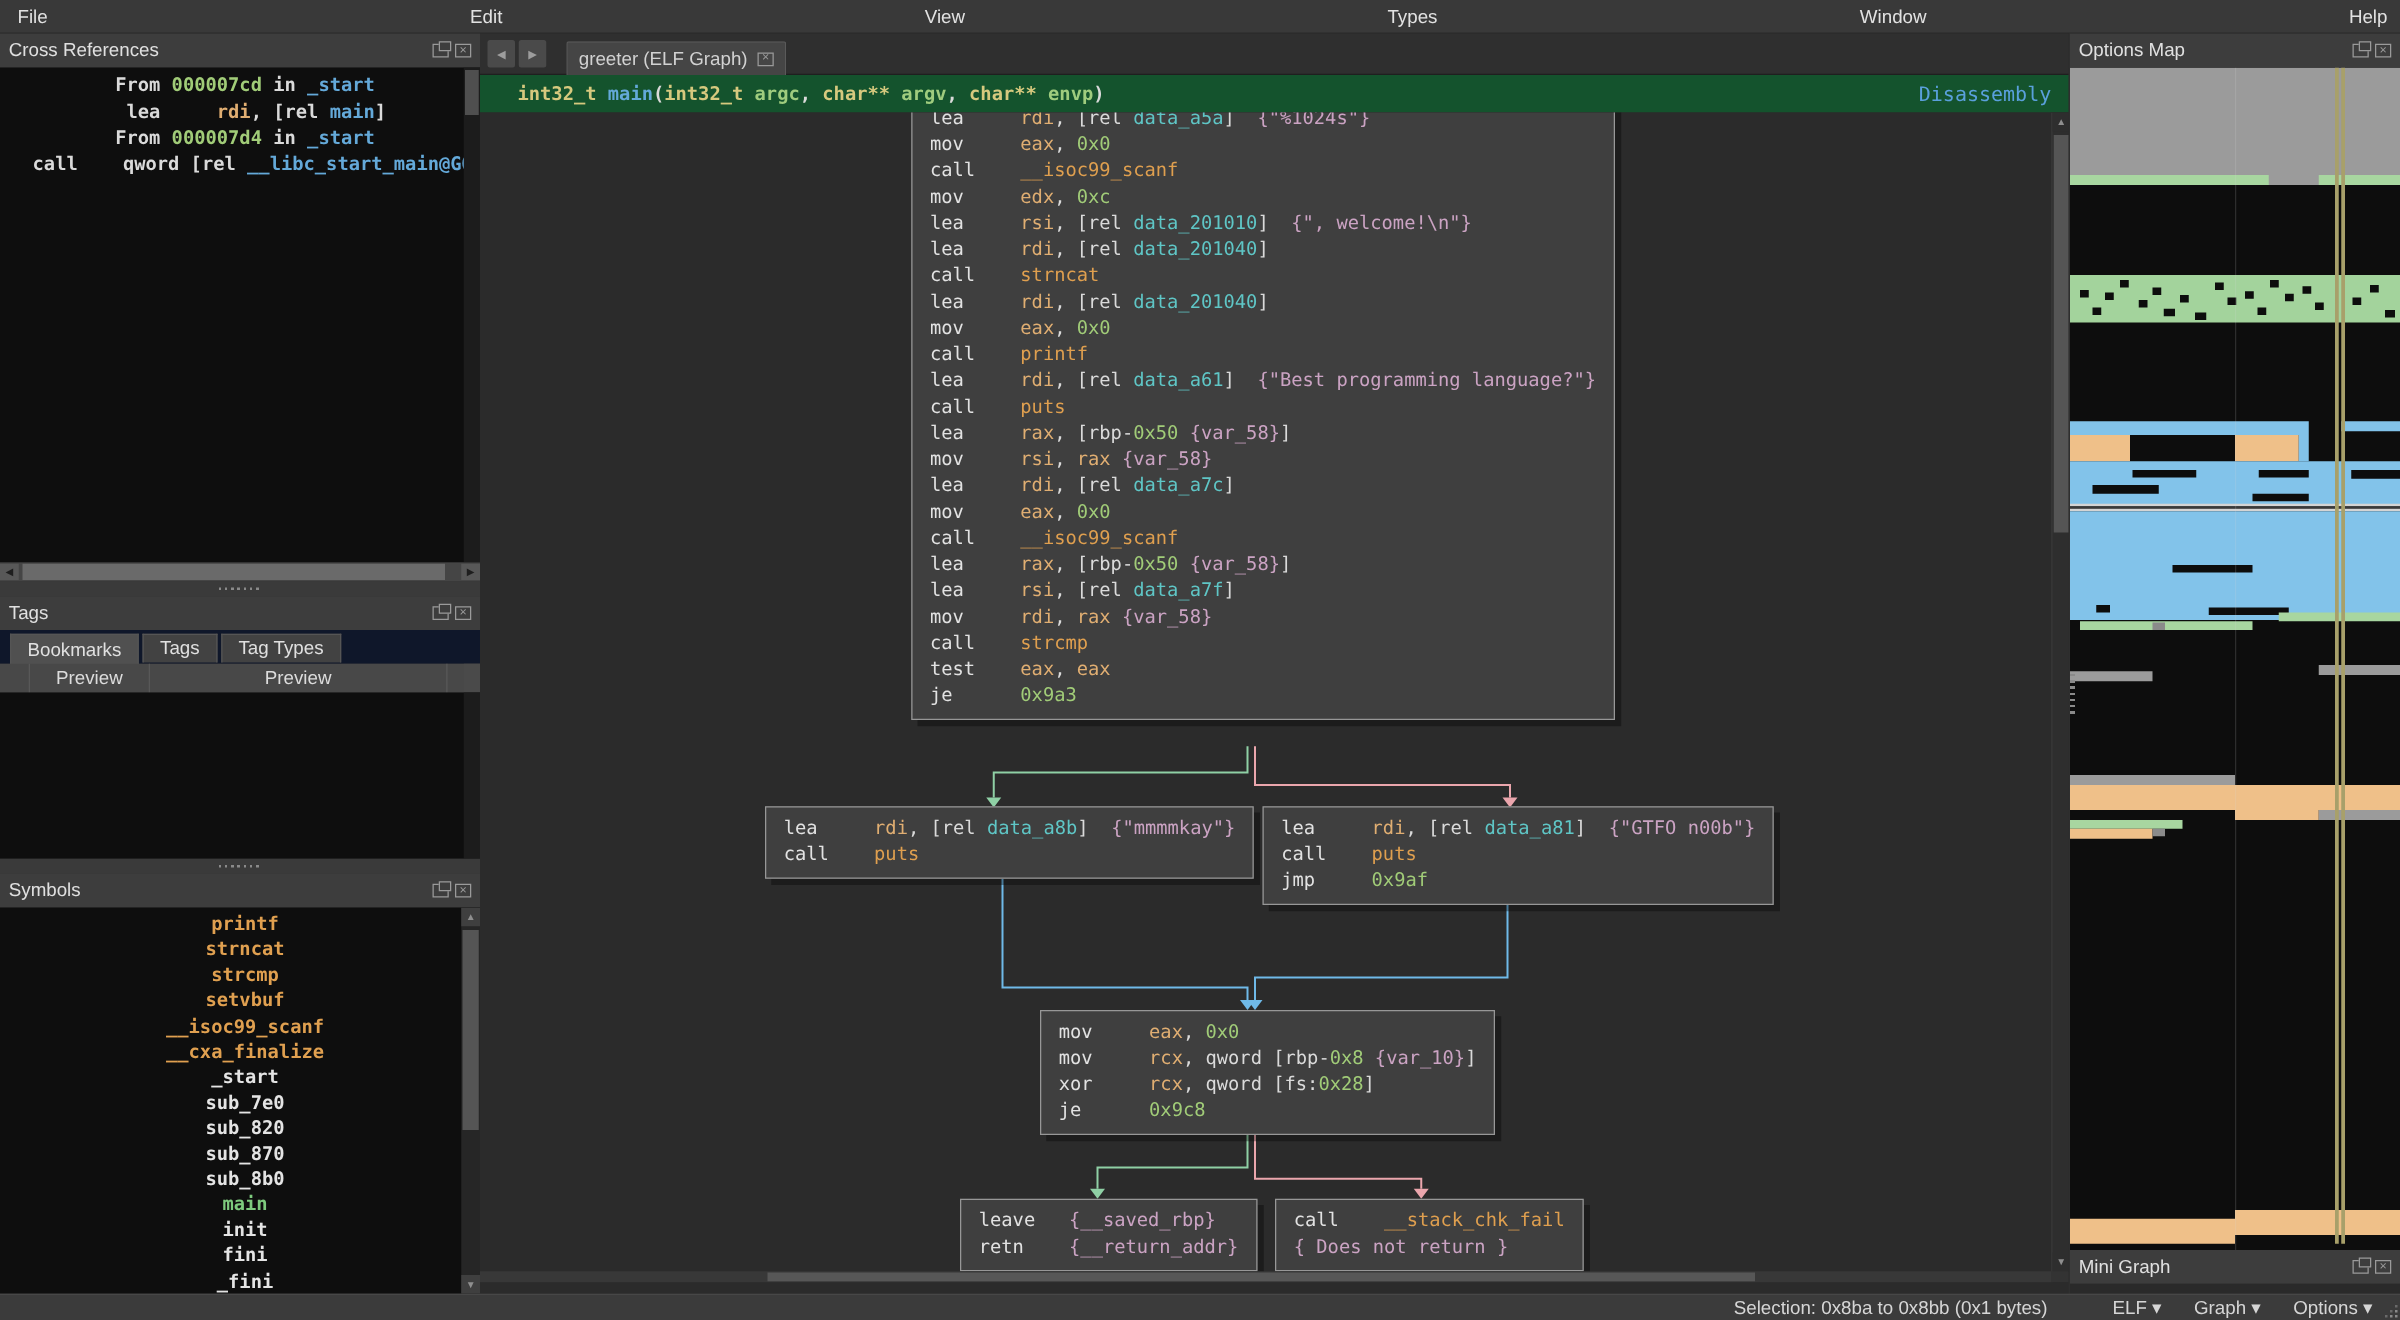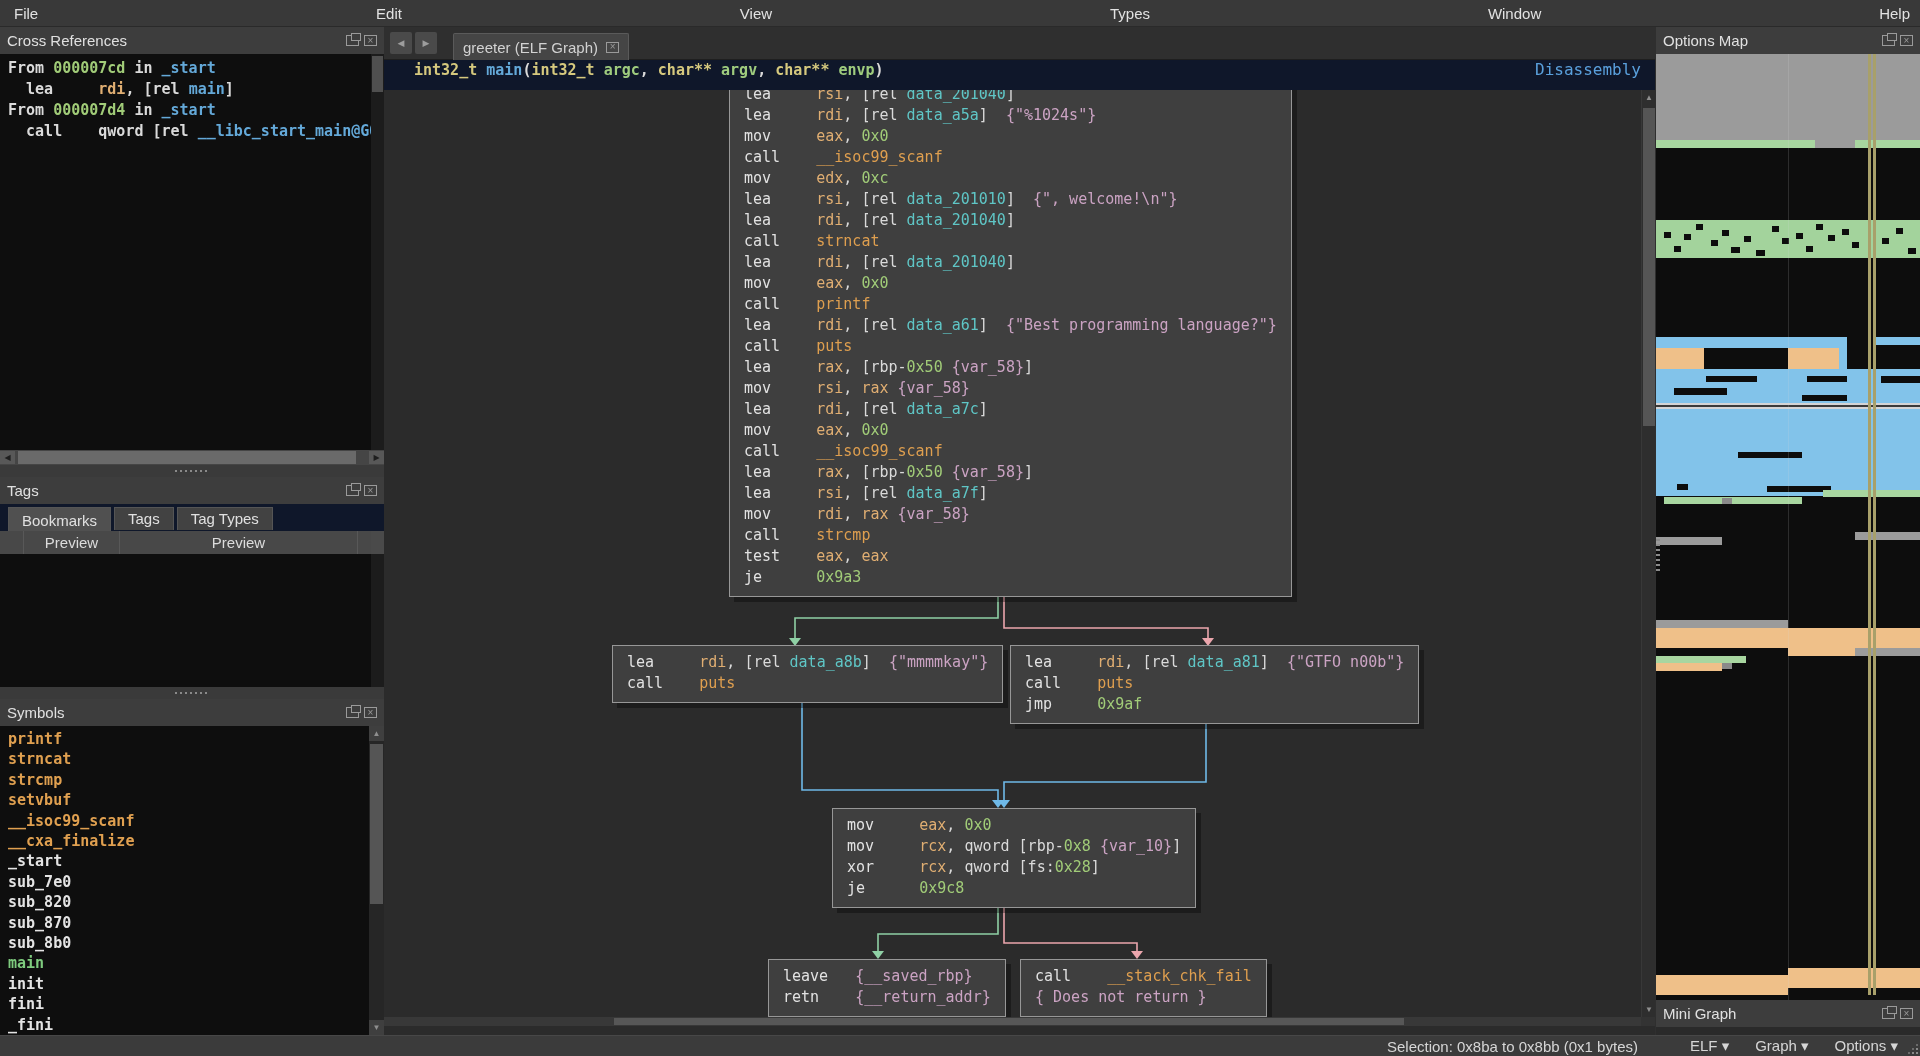--- a/index.html
+++ b/index.html
@@ -1,18 +1,18 @@
 <!DOCTYPE html>
 <html><head>
 <meta charset="utf-8">
 <style>
   *{margin:0;padding:0;box-sizing:border-box;}
   html,body{width:1920px;height:1056px;overflow:hidden;}
   body{background:#2b2b2b;font-family:"Liberation Sans",sans-serif;color:#ddd;position:relative;}
-  .mono{font-family:"DejaVu Sans Mono",monospace;}
+  .mono{font-family:"DejaVu Sans Mono",monospace;text-align:center;}
 
   
   .menubar{height:27px;background:#393939;border-bottom:1px solid #2a2a2a;display:flex;align-items:center;padding-left:4px;justify-content:space-between;}
   .menu-item{color:#e2e2e2;font-size:15px;padding:3px 10px;}
 
   
   .app{display:flex;height:1008px;width:1920px;}
   .left{width:384px;background:#373737;display:flex;flex-direction:column;flex:none;}
   .center{width:1271px;flex:none;display:flex;flex-direction:column;background:#2b2b2b;}
   .right{width:265px;flex:none;background:#373737;display:flex;flex-direction:column;position:relative;border-left:1px solid #2f2f2f;}
@@ -52,21 +52,21 @@
   .k-current{color:#7ecb7e;}
   .sbar{position:absolute;top:0;right:0;width:15px;bottom:0;background:#262626;}
   .sbtn{position:absolute;left:0;width:15px;height:15px;background:#3f3f3f;color:#8f8f8f;font-size:8px;display:flex;align-items:center;justify-content:center;}
   .sthumb{position:absolute;left:1px;width:13px;background:#555;}
 
   
   .tabbar{height:33px;background:#2f2f2f;border-bottom:1px solid #1f1f1f;position:relative;flex:none;}
   .navbtn{position:absolute;top:5px;width:22px;height:22px;background:#4a4a4a;border-radius:2px;color:#9d9d9d;font-size:9px;display:flex;align-items:center;justify-content:center;}
   .tab{position:absolute;left:69px;top:6px;height:27px;background:#454545;border:1px solid #5a5a5a;border-bottom:none;border-radius:2px 2px 0 0;display:flex;align-items:center;padding:0 9px;font-size:15px;color:#d2d2d2;}
   .tab .hicon{margin-left:8px;}
-  .sigbar{height:30px;background:#0f172a;display:flex;align-items:flex-start;padding:0 14px 0 30px;flex:none;}
+  .sigbar{height:30px;background:#14532d;display:flex;align-items:center;padding:0 14px 0 30px;flex:none;}
   .sigline{font-size:18px;font-weight:bold;white-space:pre;font-family:"DejaVu Sans Mono",monospace;}
   .viewlabel{margin-left:auto;color:#5aa0dc;font-size:16px;font-family:"DejaVu Sans Mono",monospace;}
 
   
   .graph{position:relative;height:936px;background:#2b2b2b;overflow:hidden;flex:none;}
   .edges{position:absolute;left:0;top:0;pointer-events:none;}
   .block{position:absolute;background:#3f3f3f;border:1px solid #979797;box-shadow:5px 5px 0 rgba(0,0,0,0.35);padding:6px 14px 8px 14px;width:max-content;}
   .asm-line{font-family:"DejaVu Sans Mono",monospace;font-size:15px;line-height:21px;white-space:pre;}
   .c-mn{color:#e2e2e2;} .c-txt{color:#dadada;} .c-reg{color:#e0ae72;} .c-sym{color:#df9f4f;}
   .c-dat{color:#5fc6c6;} .c-num{color:#a1cc78;} .c-str{color:#cba3c3;} .c-var{color:#cba3c3;}
@@ -209,21 +209,20 @@
           <polygon points="405,548 417,548 411,556" fill="#8fd0a5"></polygon>
           <polygon points="818,548 830,548 824,556" fill="#eba6ad"></polygon>
           <polygon points="608,710 620,710 614,718" fill="#6fb9e8"></polygon>
           <polygon points="614,710 626,710 620,718" fill="#6fb9e8"></polygon>
           <polygon points="488,861 500,861 494,869" fill="#8fd0a5"></polygon>
           <polygon points="747,861 759,861 753,869" fill="#eba6ad"></polygon>
         </g>
       </svg>
 
       <div class="block" id="block-b1" style="left:345px;top:-13px">
-          <div class="asm-line"><span class="c-mn">lea     </span><span class="c-reg">rsi</span><span class="c-txt">, [rel </span><span class="c-dat">data_201040</span><span class="c-txt">]</span></div>
           <div class="asm-line"><span class="c-mn">lea     </span><span class="c-reg">rdi</span><span class="c-txt">, [rel </span><span class="c-dat">data_a5a</span><span class="c-txt">]  </span><span class="c-str">{"%1024s"}</span></div>
           <div class="asm-line"><span class="c-mn">mov     </span><span class="c-reg">eax</span><span class="c-txt">, </span><span class="c-num">0x0</span></div>
           <div class="asm-line"><span class="c-mn">call    </span><span class="c-sym">__isoc99_scanf</span></div>
           <div class="asm-line"><span class="c-mn">mov     </span><span class="c-reg">edx</span><span class="c-txt">, </span><span class="c-num">0xc</span></div>
           <div class="asm-line"><span class="c-mn">lea     </span><span class="c-reg">rsi</span><span class="c-txt">, [rel </span><span class="c-dat">data_201010</span><span class="c-txt">]  </span><span class="c-str">{", welcome!\n"}</span></div>
           <div class="asm-line"><span class="c-mn">lea     </span><span class="c-reg">rdi</span><span class="c-txt">, [rel </span><span class="c-dat">data_201040</span><span class="c-txt">]</span></div>
           <div class="asm-line"><span class="c-mn">call    </span><span class="c-sym">strncat</span></div>
           <div class="asm-line"><span class="c-mn">lea     </span><span class="c-reg">rdi</span><span class="c-txt">, [rel </span><span class="c-dat">data_201040</span><span class="c-txt">]</span></div>
           <div class="asm-line"><span class="c-mn">mov     </span><span class="c-reg">eax</span><span class="c-txt">, </span><span class="c-num">0x0</span></div>
           <div class="asm-line"><span class="c-mn">call    </span><span class="c-sym">printf</span></div>

